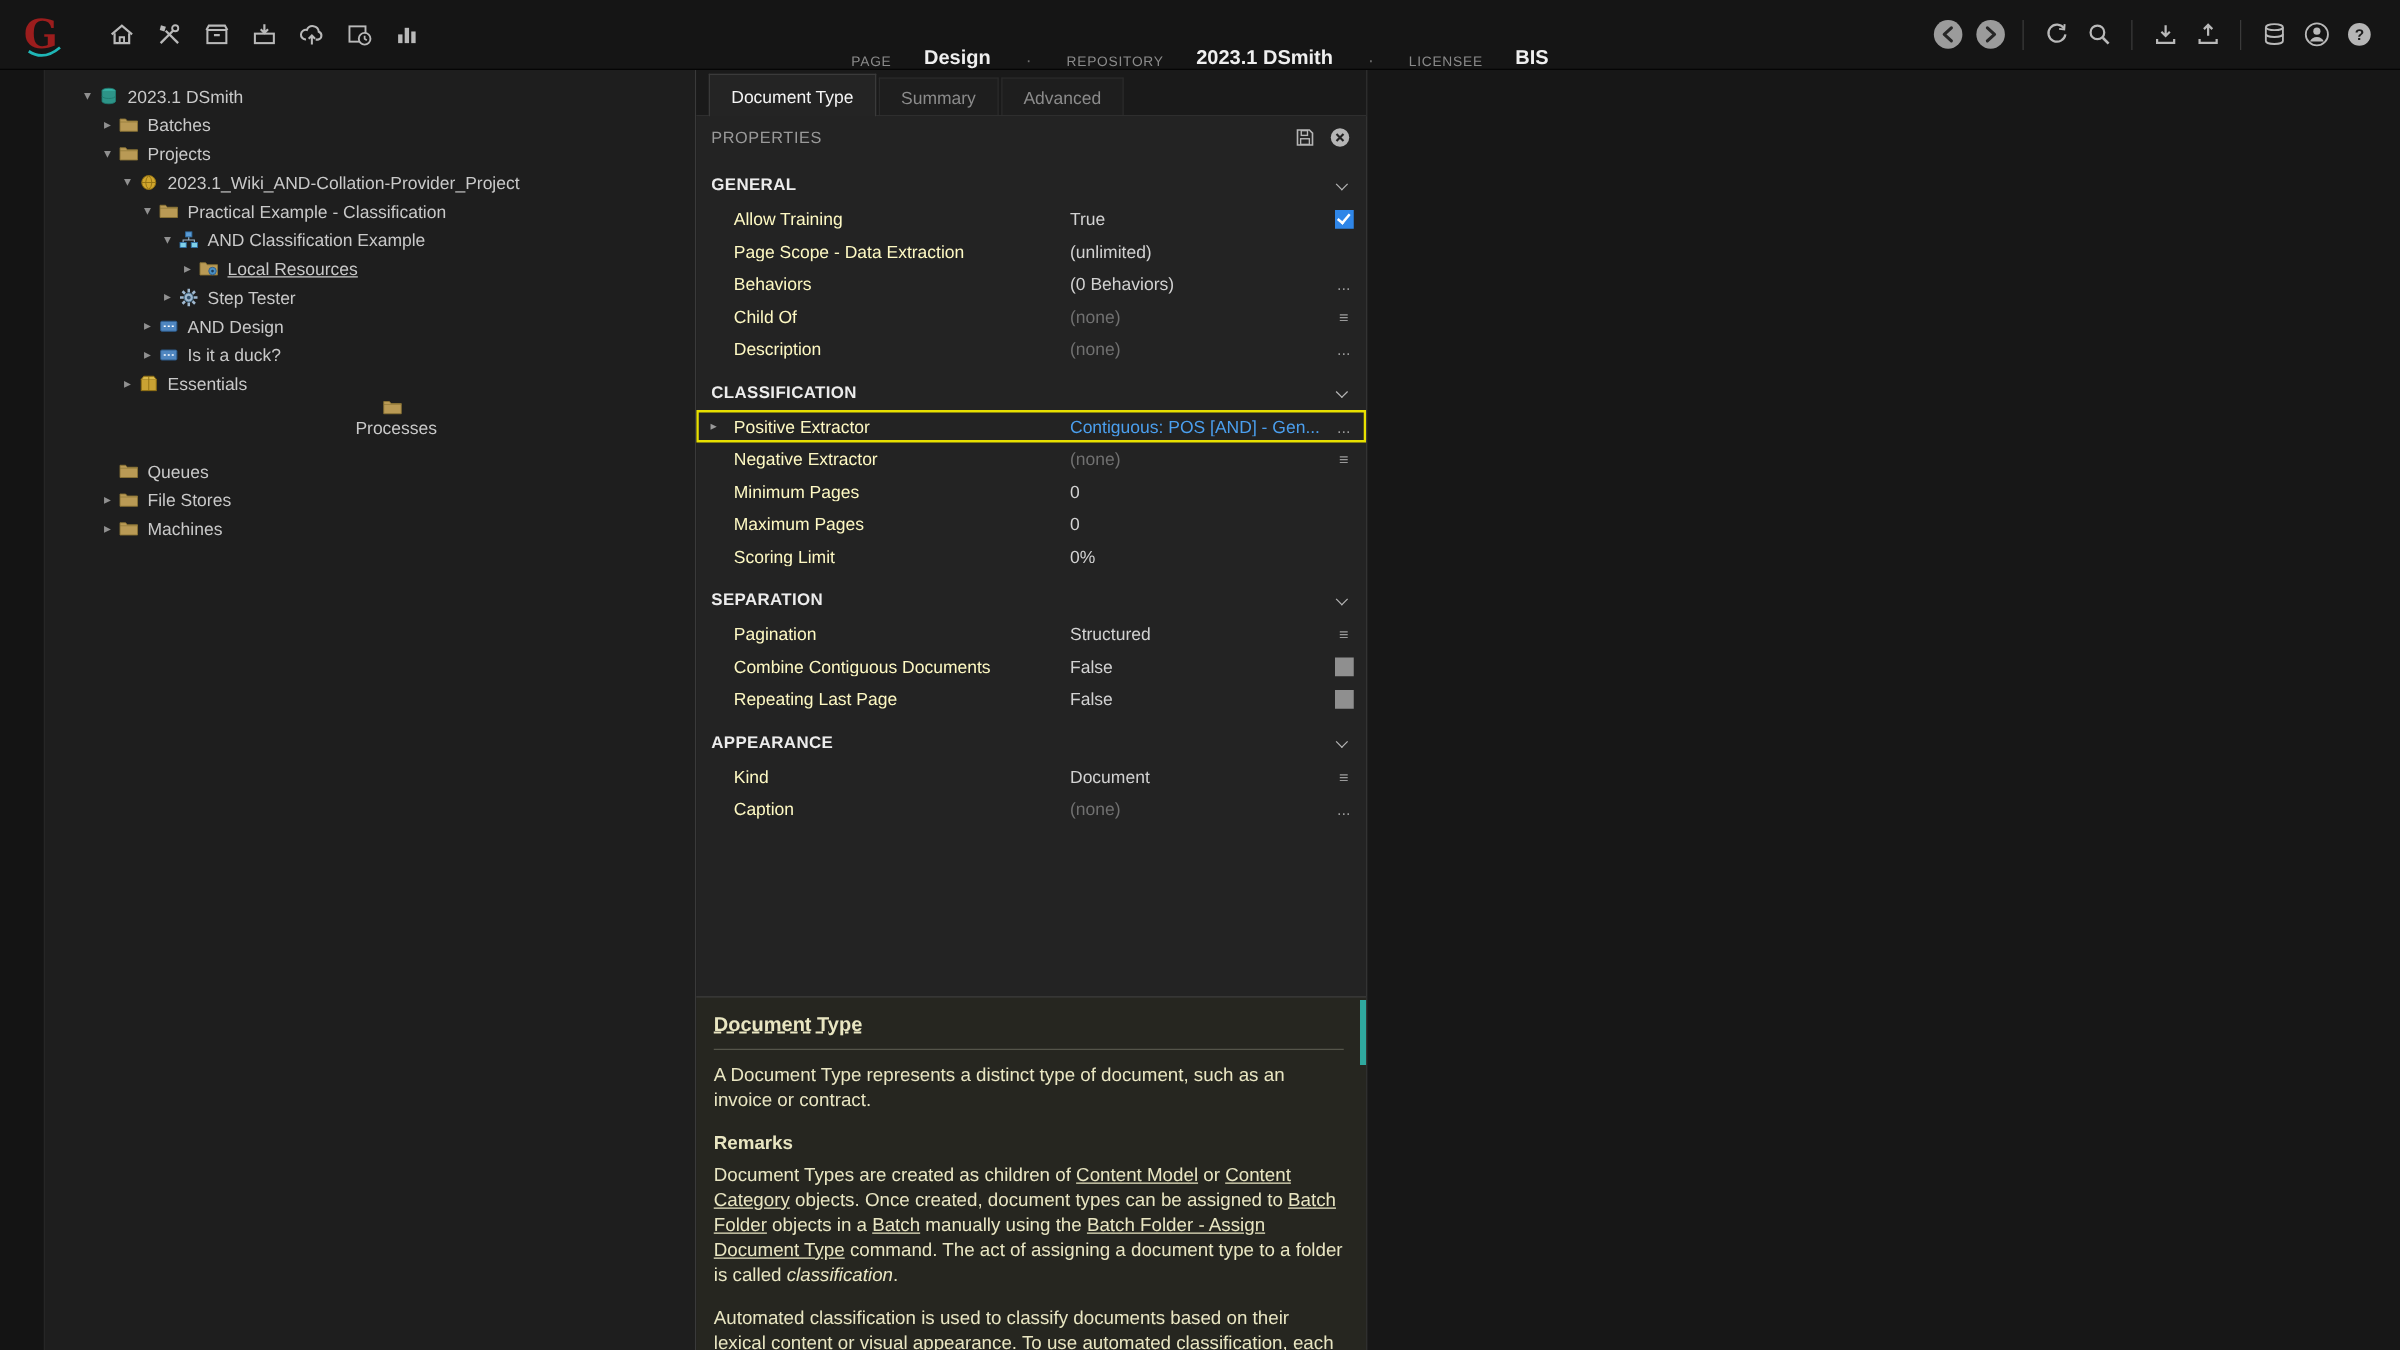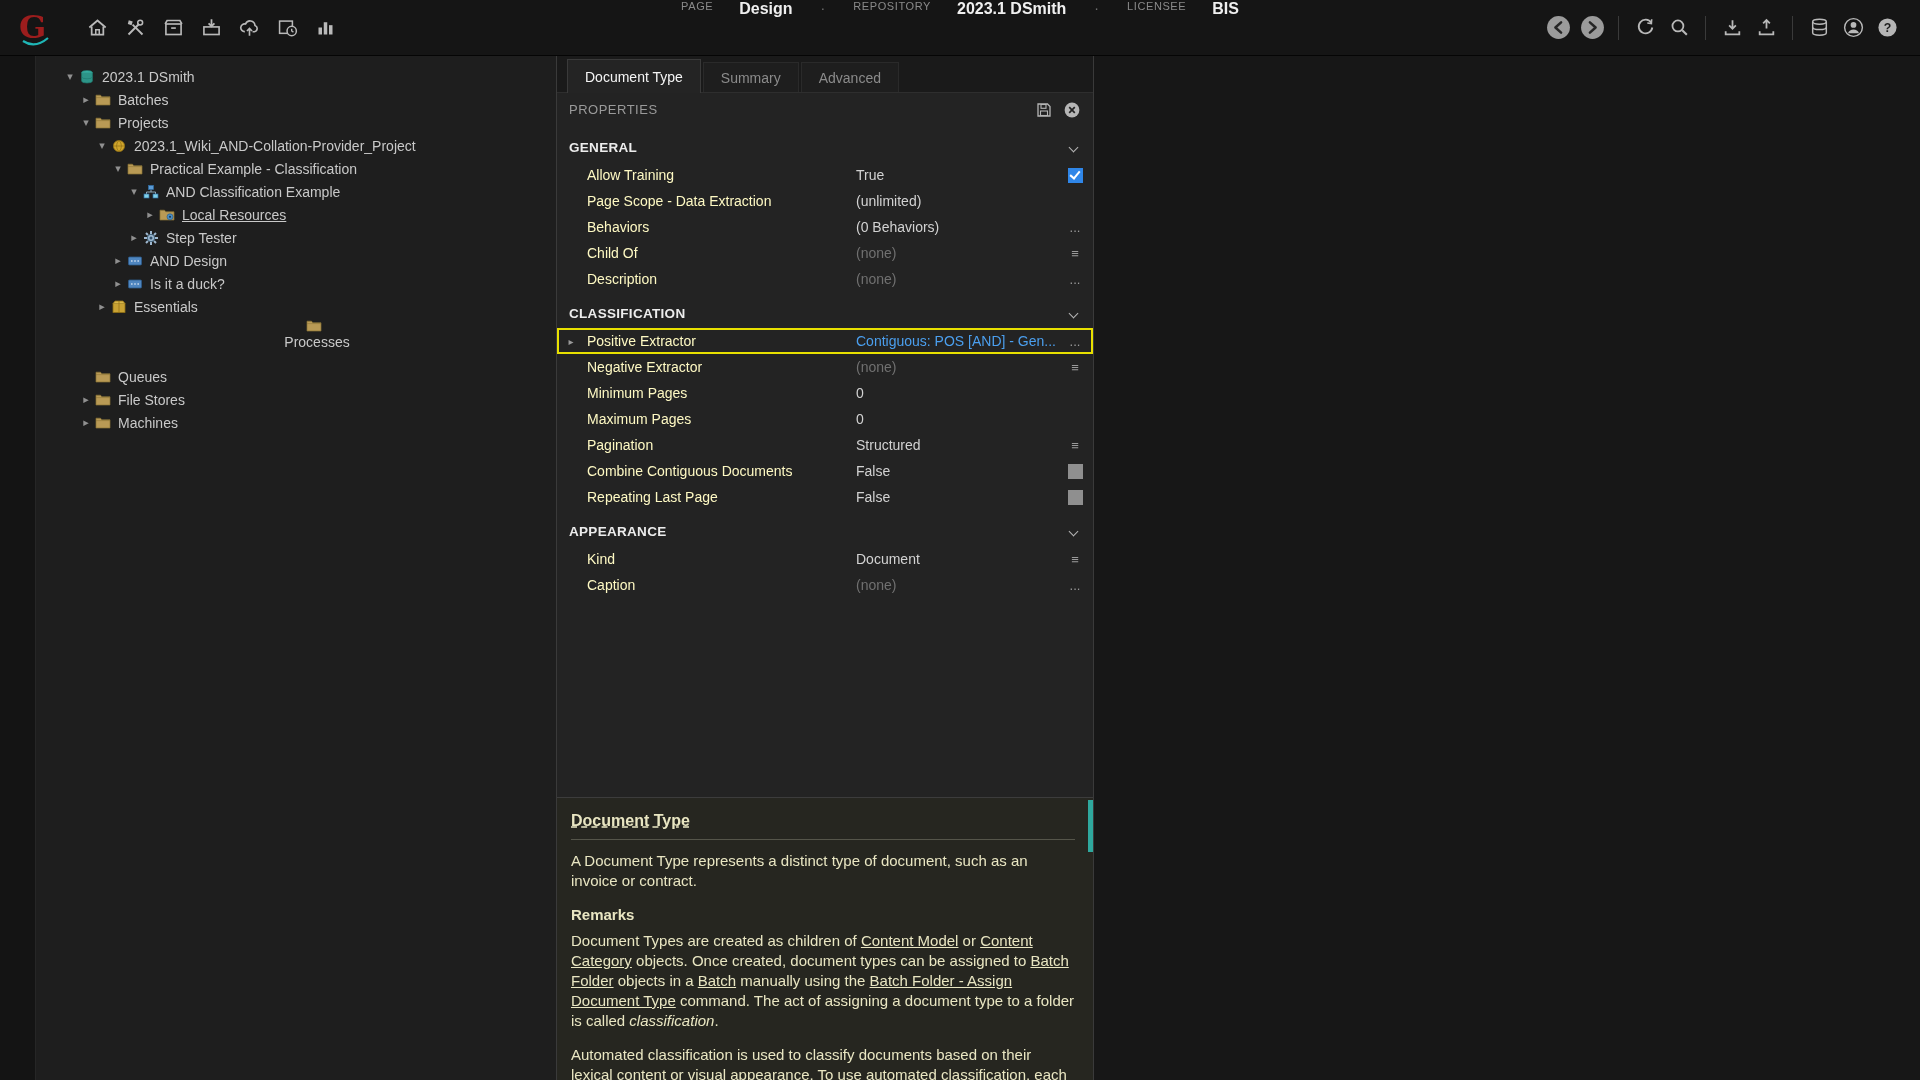--- a/index.html
+++ b/index.html
@@ -12,21 +12,21 @@
             display:flex; align-items:center; justify-content:space-between;
             padding:0 16px; position:relative; flex:none; }
   .tb-left { display:flex; align-items:center; gap:6px; }
   .logo { margin-right:22px; display:flex; align-items:center; }
   .tb-btn { width:34px; height:34px; display:flex; align-items:center; justify-content:center;
             color:#b9b9b9; cursor:pointer; border-radius:3px; }
   .tb-btn svg { width:21px; height:21px; }
   .tb-btn.circle svg { width:27px; height:27px; }
   .tb-sep { width:1px; height:24px; background:#3a3a3a; margin:0 9px; }
   .tb-center { position:absolute; left:50%; top:0; height:56px; transform:translateX(-50%);
-               display:flex; align-items:flex-start; gap:26px; white-space:nowrap; }
+               display:flex; align-items:flex-end; gap:26px; white-space:nowrap; }
   .tb-label { font-size:11px; color:#8a8a8a; letter-spacing:.6px; }
   .tb-value { font-size:16px; color:#efefef; font-weight:bold; }
   .tb-dot { font-size:14px; color:#6f6f6f; padding:0 2px; }
   .tb-right { display:flex; align-items:center; }
 
   
   .content { flex:1; display:flex; min-height:0; }
   .gutter { width:36px; background:#141414; border-right:1px solid #262626; flex:none; }
 
   
@@ -488,20 +488,30 @@
             <span class="row-ctl"></span>
           </div>
           <div class="prop-row">
             <span class="row-exp"></span>
             <span class="row-label">Maximum Pages</span>
             <span class="row-value">0</span>
             <span class="row-ctl"></span>
           </div>
           <div class="prop-row">
             <span class="row-exp"></span>
+            <span class="row-label">Scoring Limit</span>
+            <span class="row-value">0%</span>
+            <span class="row-ctl"></span>
+          </div>
+          <div class="sec-header">
+            <span class="sec-title">SEPARATION</span>
+            <span class="chev"></span>
+          </div>
+          <div class="prop-row">
+            <span class="row-exp"></span>
             <span class="row-label">Pagination</span>
             <span class="row-value">Structured</span>
             <span class="row-ctl">≡</span>
           </div>
           <div class="prop-row">
             <span class="row-exp"></span>
             <span class="row-label">Combine Contiguous Documents</span>
             <span class="row-value">False</span>
             <span class="row-ctl">
               <span class="cb unchecked"></span>

